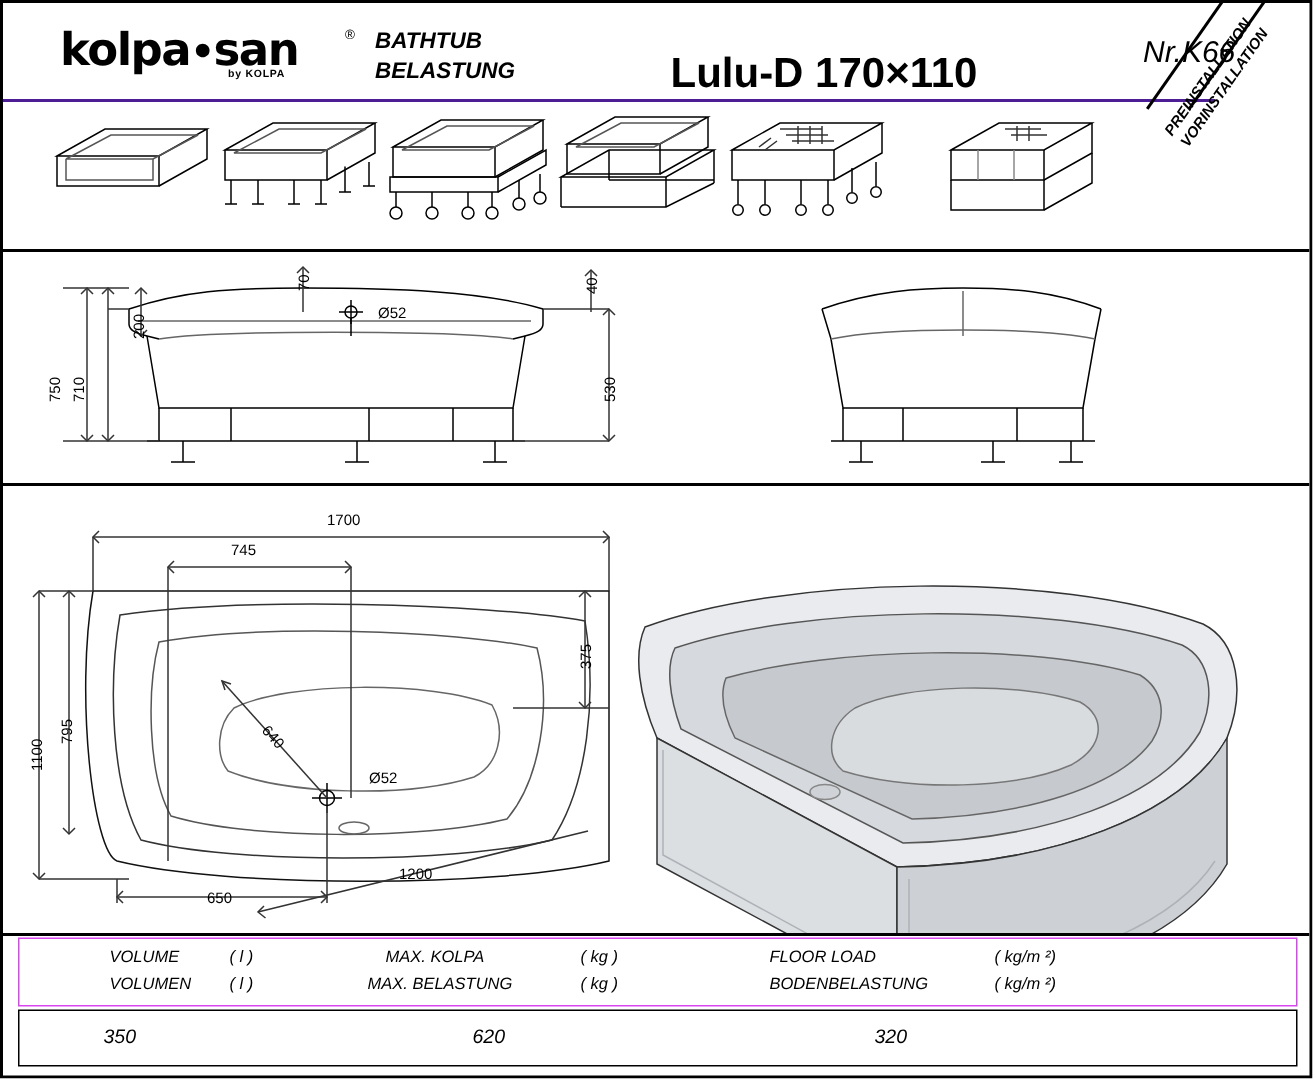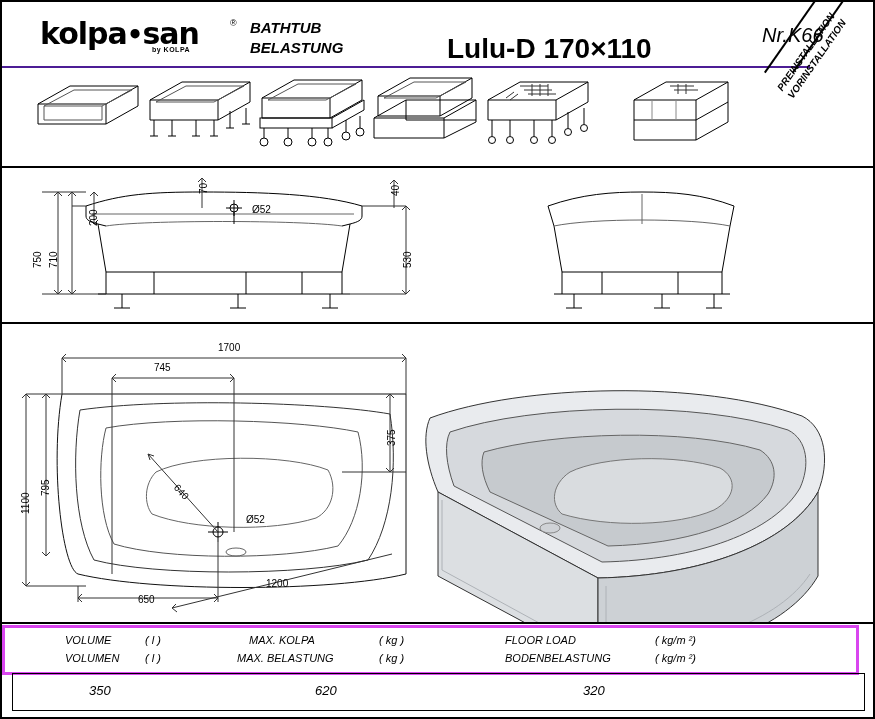--- a/index.html
+++ b/index.html
@@ -38,21 +38,21 @@
   
   #iconstrip{position:absolute;left:0;top:66px;width:871px;height:98px;}
   .icon-cell{position:absolute;top:8px;width:120px;height:82px;}
 
   
   .dimtext{position:absolute;font-size:10px;font-family:"Liberation Sans",sans-serif;}
   .dimtext.v{transform:rotate(-90deg);transform-origin:left top;white-space:nowrap;}
 
   
   #table{position:absolute;left:0;bottom:0;width:871px;height:96px;}
-  #tbl-box{position:absolute;left:0;top:4px;width:851px;height:44px;border:3px solid #d946ef;}
+  #tbl-box{position:absolute;left:10px;top:4px;width:851px;height:44px;border:1px solid #d946ef;}
   #tbl-box2{position:absolute;left:10px;top:52px;width:851px;height:36px;border:1px solid #000;}
   .tcell{position:absolute;font-size:11px;font-style:italic;}
   .tval{position:absolute;font-size:13px;font-style:italic;}
 
   svg{display:block;}
 </style>
 </head>
 <body>
 
 <div id="sheet">
@@ -331,19 +331,19 @@
       <div class="tcell" style="left:232px;top:24px;">MAX. BELASTUNG</div>
       <div class="tcell" style="left:374px;top:24px;">( kg )</div>
 
       <div class="tcell" style="left:500px;top:6px;">FLOOR LOAD</div>
       <div class="tcell" style="left:650px;top:6px;">( kg/m ²)</div>
       <div class="tcell" style="left:500px;top:24px;">BODENBELASTUNG</div>
       <div class="tcell" style="left:650px;top:24px;">( kg/m ²)</div>
     </div>
 
     <div id="tbl-box2">
-      <div class="tval" style="left:56px;top:9px;margin-left:20px;">350</div>
+      <div class="tval" style="left:56px;top:9px;">350</div>
       <div class="tval" style="left:302px;top:9px;">620</div>
       <div class="tval" style="left:570px;top:9px;font-style:italic;">320</div>
     </div>
   </div>
 
 </div>
 
 </body></html>

